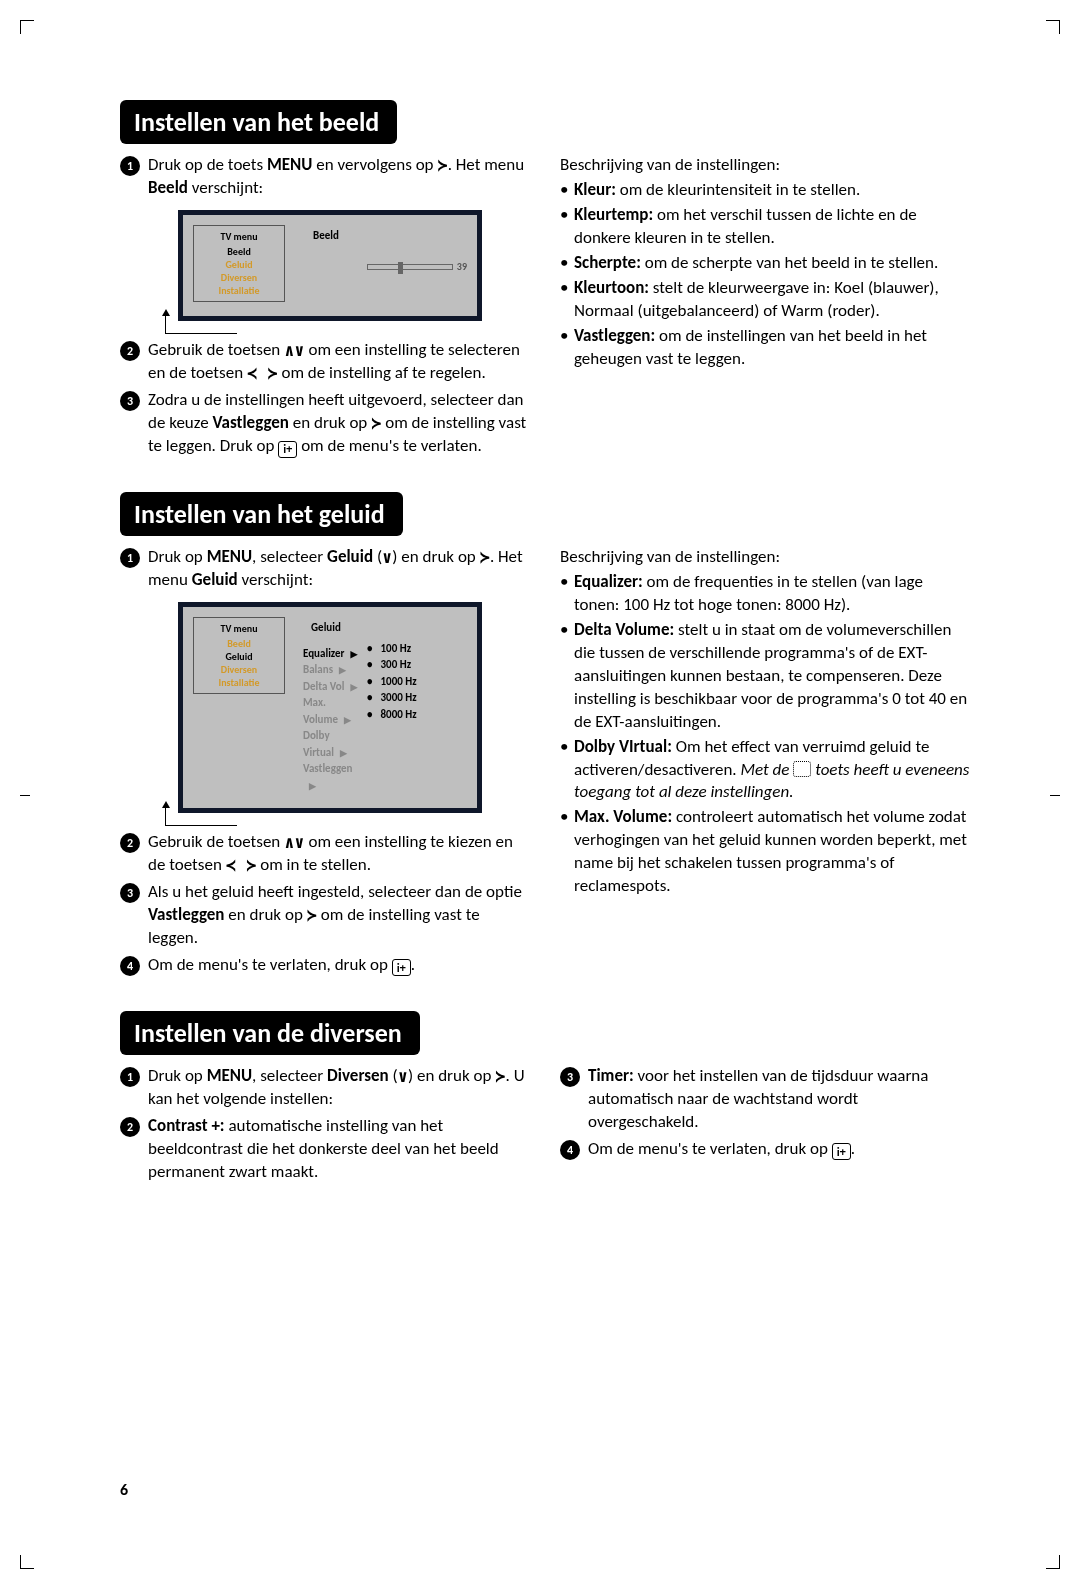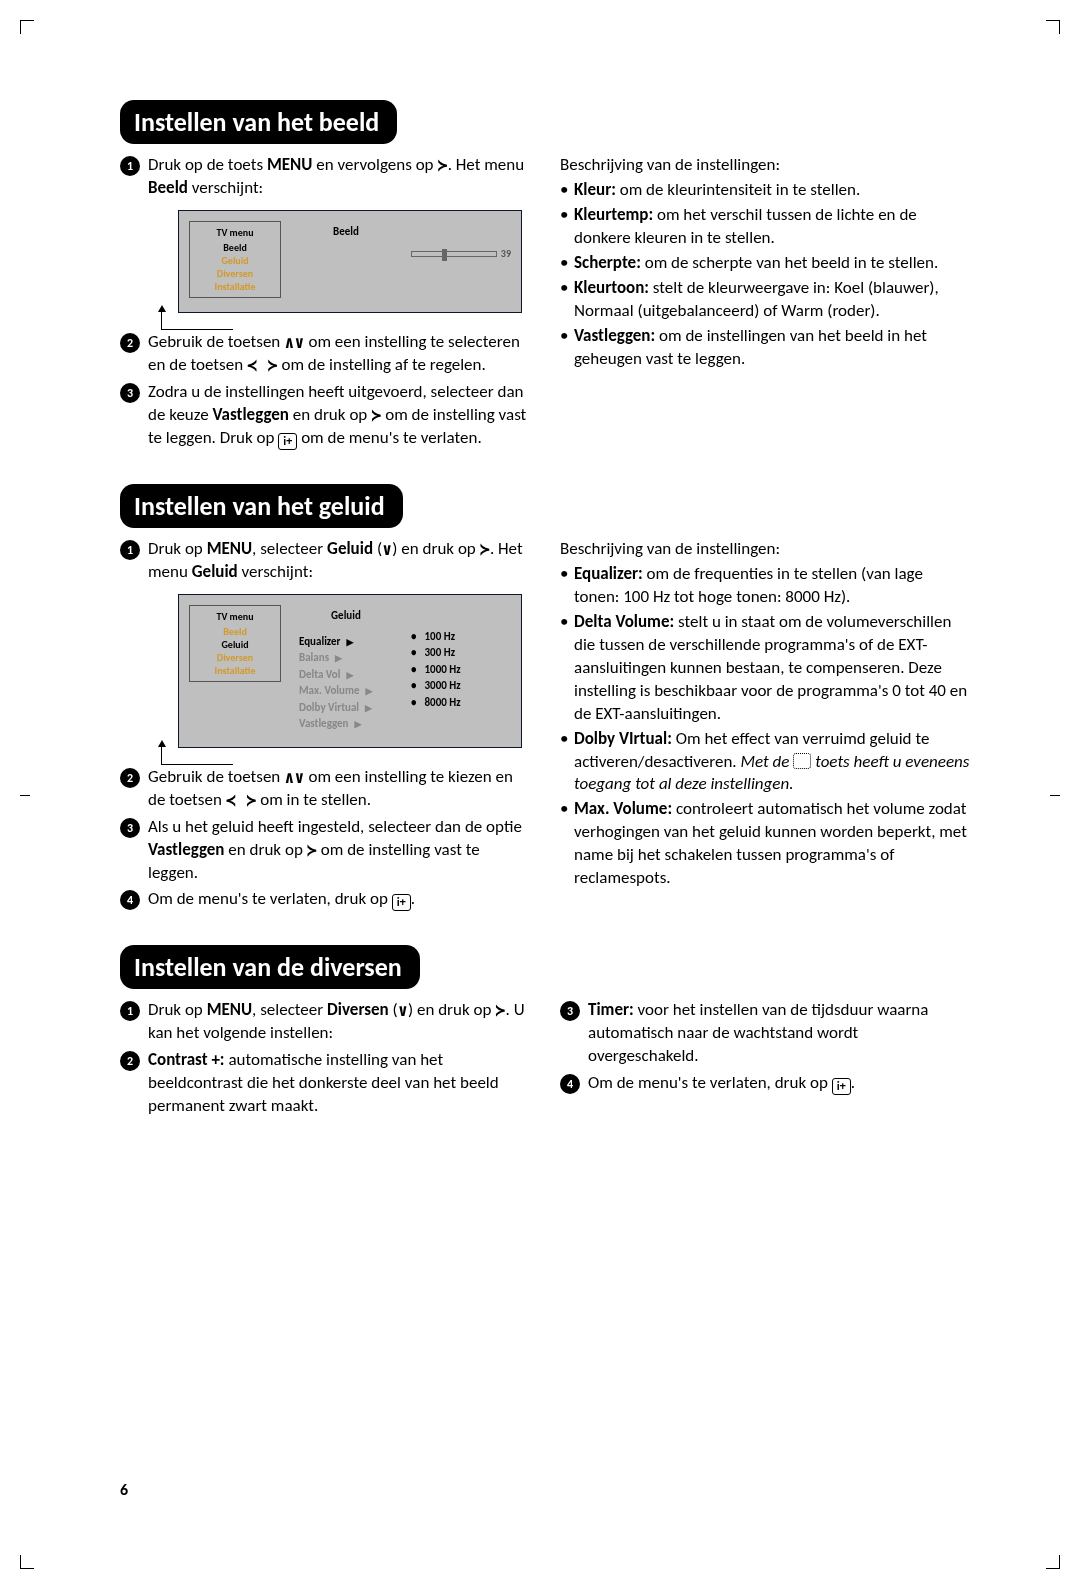--- a/index.html
+++ b/index.html
@@ -20,21 +20,21 @@
   .crop.ml { top: 50%; left: 20px; width: 10px; border-top: 1px solid #000; }
   .crop.mr { top: 50%; right: 20px; width: 10px; border-top: 1px solid #000; }
 
   .section-title {
     display: inline-block;
     background: #000;
     color: #fff;
     font-size: 26px;
     font-weight: bold;
     padding: 6px 18px 6px 14px;
-    border-radius: 14px;
+    border-radius: 6px;
     margin-bottom: 10px;
   }
   .cols { display: flex; gap: 30px; }
   .col { flex: 1; font-size: 17px; line-height: 1.35; }
   .num-list { list-style: none; padding-left: 0; }
   .num-list > li { display: flex; gap: 8px; margin-bottom: 4px; }
   .num-circle {
     flex: 0 0 20px; width: 20px; height: 20px;
     border-radius: 50%; background: #000; color: #fff;
     font-size: 12px; font-weight: bold;
@@ -54,21 +54,21 @@
     border: 1.5px solid #000; border-radius: 3px;
     height: 17px; padding: 0 4px; font-size: 12px; font-weight: bold;
     line-height: 1; vertical-align: -2px;
   }
   .surround {
     display: inline-block; width: 18px; height: 16px;
     border: 1.5px dotted #000; border-radius: 3px; vertical-align: -2px;
   }
 
   .menu-figure {
-    width: 344px; background: #bfbfbf; border: 1px solid #0f172a;
+    width: 304px; background: #bfbfbf; border: 5px solid #0f172a;
     margin: 10px 0 14px 30px; font-size: 11px; font-weight: bold;
     padding: 10px 10px 14px 10px;
   }
   .menu-inner { display: flex; gap: 8px; }
   .menu-left {
     flex: 0 0 92px; position: relative;
   }
   .menu-left-box {
     border: 1px solid #555; background: #bfbfbf;
     padding: 4px 0; text-align: center;
@@ -85,21 +85,21 @@
     content: ""; position: absolute; top: -5px; left: -4px;
     border-bottom: 7px solid #000; border-left: 4px solid transparent; border-right: 4px solid transparent;
   }
   .menu-mid { flex: 1; text-align: center; position: relative; }
   .menu-mid-title { color: #000; padding: 4px 0 10px; }
   .menu-mid-items { text-align: left; padding-left: 10px; }
   .menu-mid-items div { color: #888; line-height: 1.5; }
   .menu-mid-items div.sel { color: #000; }
   .menu-mid-items .tri { display: inline-block; margin-left: 6px; font-size: 9px; color: inherit; }
   .menu-right { flex: 0 0 100px; padding-top: 26px; }
-  .slider-row { display: flex; align-items: center; gap: 4px; color: #555; font-size: 10px; font-weight: bold; }
+  .slider-row { display: flex; align-items: center; gap: 4px; color: #555; font-size: 10px; font-weight: bold; margin-top: 9px; }
   .slider { flex: 1; height: 6px; border: 1px solid #666; position: relative; }
   .slider::after { content: ""; position: absolute; left: 36%; top: -3px; width: 5px; height: 12px; background: #666; }
   .eq-right { padding-top: 24px; }
   .eq-right div { color: #000; line-height: 1.5; font-size: 11px; }
   .eq-right div::before { content: "•"; margin-right: 8px; }
 
   .page-num { position: absolute; bottom: 90px; left: 120px; font-weight: bold; font-size: 16px; }
   .section { margin-bottom: 30px; }
 </style>
 </head>

